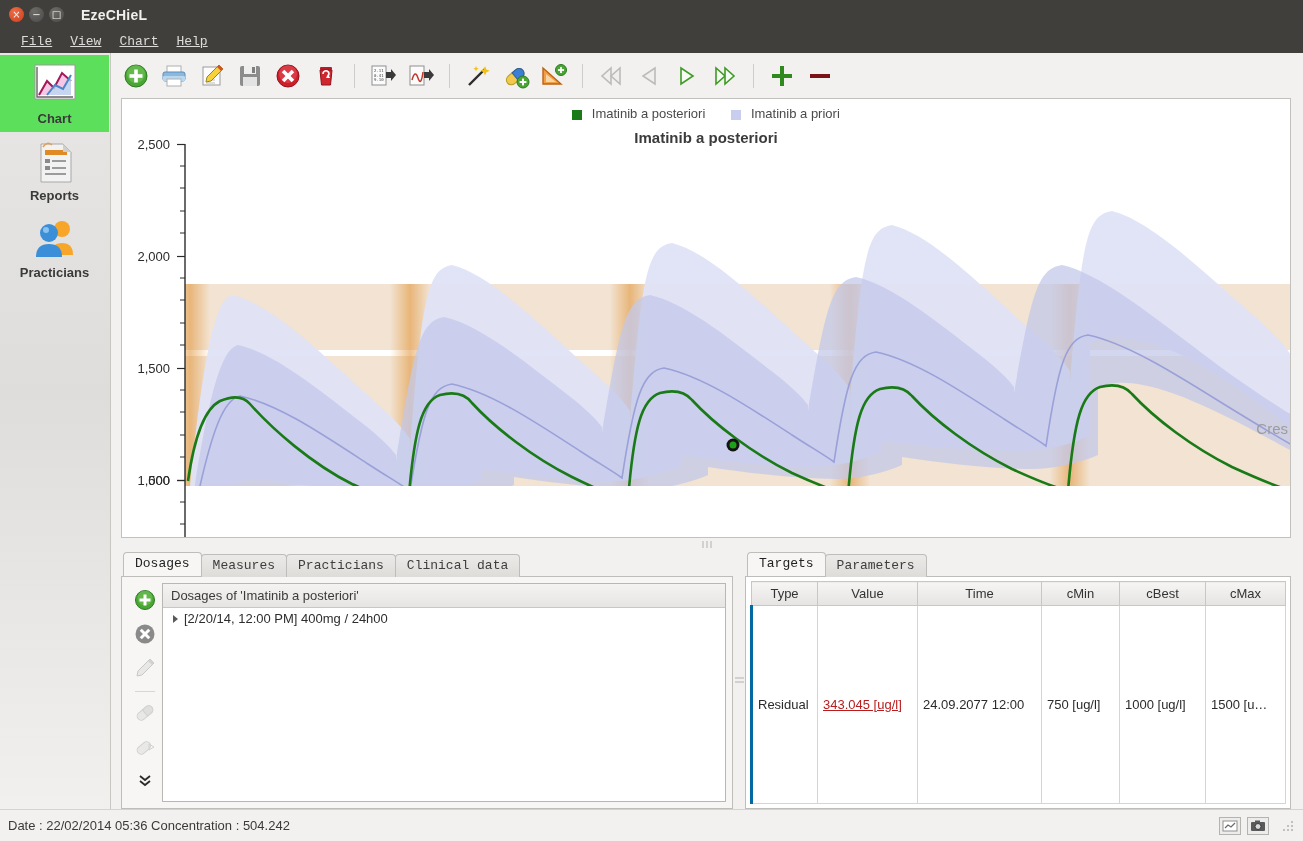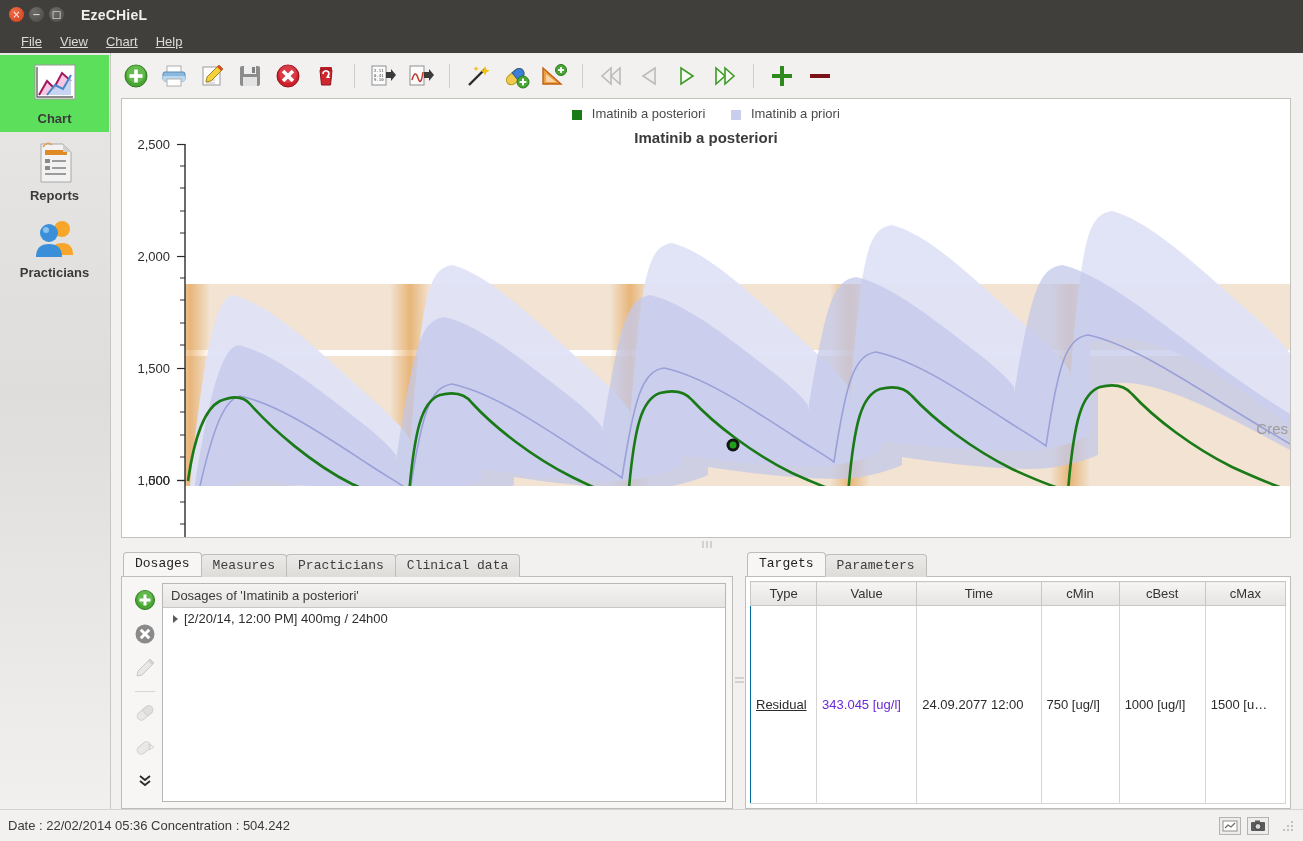--- a/index.html
+++ b/index.html
@@ -22,21 +22,21 @@
   .wbtn.close { background:#d8512a; background:radial-gradient(circle at 35% 30%, #f06b45, #cc401c); }
   .wbtn.min   { background:radial-gradient(circle at 35% 30%, #6e6c69, #4b4947); }
   .wbtn.max   { background:radial-gradient(circle at 35% 30%, #6e6c69, #4b4947); }
   .wbtn span { position:absolute; inset:0; display:flex; align-items:center; justify-content:center;
                color:#f4f0ee; font-size:10px; line-height:1; font-family:"DejaVu Sans", sans-serif; }
   .wintitle { color:#f2f0ee; font-weight:bold; font-size:14px; margin-left:12px; letter-spacing:.2px; }
 
   
   .menubar { height:24px; background:#413f3c; display:flex; align-items:center; padding-left:12px; flex:0 0 24px; }
   .menuitem { color:#dedcda; font-size:13px; padding:2px 9px; }
-  .menuitem u { text-decoration:underline; }
+  .menuitem u { text-decoration:underline;font-family:Liberation Mono, monospace; }
 
   
   .bodyrow { flex:1 1 auto; display:flex; min-height:0; background:#f2f1f0; }
 
   .sidebar {
     width:111px; flex:0 0 111px;
     background:linear-gradient(to bottom,#e8e7e5 0%,#dedddb 45%,#f1f0ef 100%);
     border-right:1px solid #c9c7c4;
     padding-top:2px;
   }
@@ -102,22 +102,22 @@
   .gridtable th {
     background:linear-gradient(to bottom,#f6f5f4,#e6e4e2);
     border:1px solid #c9c7c4; border-left:none; font-weight:normal;
     font-size:13px; color:#333; padding:4px 2px;
   }
   .gridtable th:first-child { border-left:1px solid #c9c7c4; }
   .gridtable td {
     border:1px solid #d7d5d2; border-top:none; border-left:none;
     padding:3px 5px; font-size:13px; white-space:nowrap; overflow:hidden; text-overflow:ellipsis;
   }
-  .gridtable td:first-child { border-left:1px solid #0369a1;text-decoration:underline; }
-  .val-alert { color:#6d28d9; }
+  .gridtable td:first-child { border-left:3px solid #0369a1; }
+  .val-alert { color:#b91c1c;text-decoration:underline; }
 
   
   .statusbar {
     height:32px; flex:0 0 32px; border-top:1px solid #d5d3d0;
     display:flex; align-items:center; padding:0 8px; background:#f2f1f0;
   }
   .statustext { font-size:13px; color:#3a3a3a; }
   .statusright { margin-left:auto; display:flex; align-items:center; gap:6px; }
   .sbtn { width:22px; height:18px; border:1px solid #b5b3b0; background:#eeecea;
           display:flex; align-items:center; justify-content:center; }

